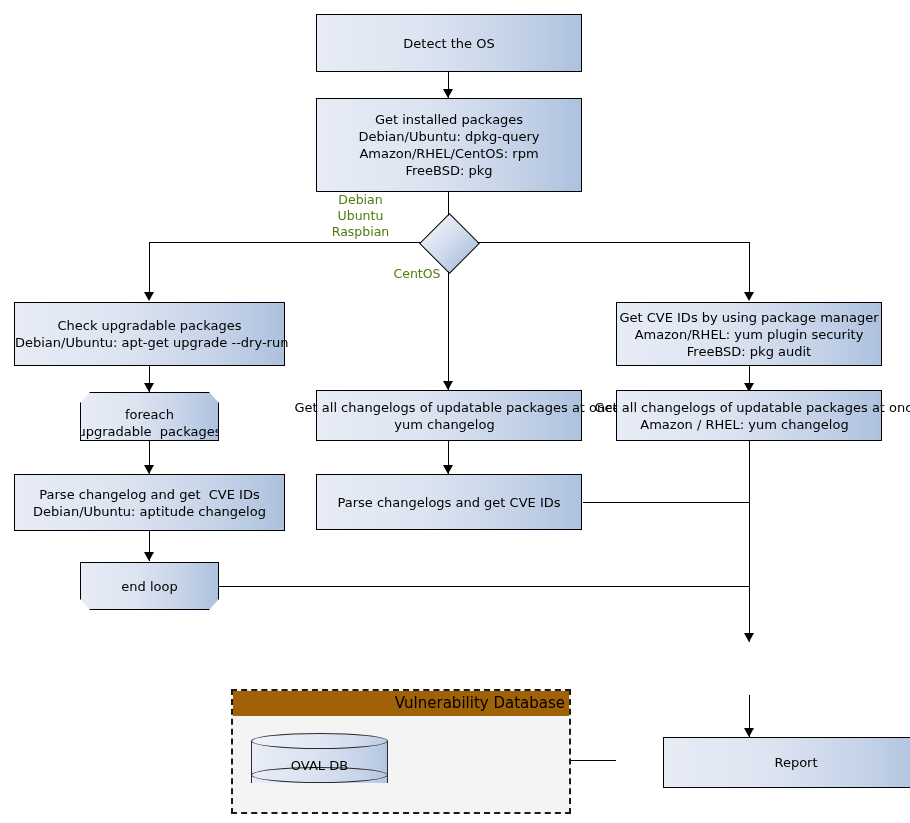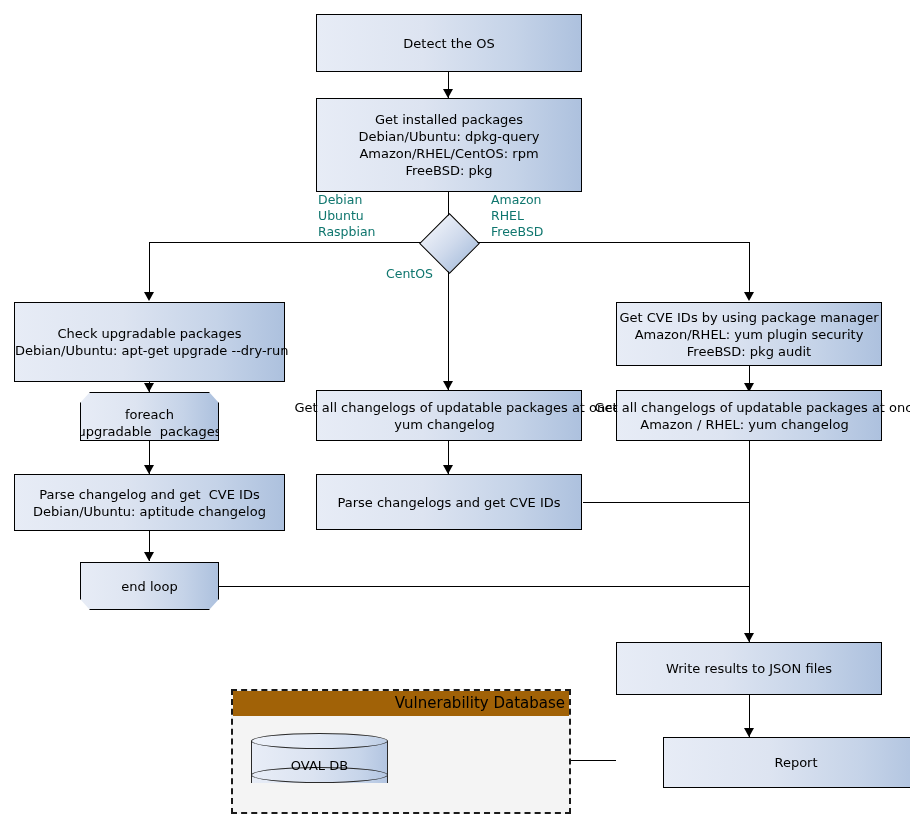--- a/index.html
+++ b/index.html
@@ -82,23 +82,23 @@
     position: absolute;
     background: linear-gradient(to right, #e7ecf6 0%, #cfdaec 55%, #b6c8e2 100%);
     border: 1.5px solid #000000;
     transform: rotate(45deg);
   }
   
   .elabel {
     position: absolute;
     font-size: 12.5px;
     line-height: 16px;
-    color: #0f766e;
-    white-space: pre;
-    text-align: left;
+    color: #4d7c0f;
+    white-space: pre;
+    text-align: center;
   }
   
   .hline { position: absolute; height: 0; border-top: 1.6px solid #000; }
   .vline { position: absolute; width: 0; border-left: 1.6px solid #000; }
   .arrow-down {
     position: absolute;
     width: 0; height: 0;
     border-left: 5px solid transparent;
     border-right: 5px solid transparent;
     border-top: 9px solid #000;
@@ -213,25 +213,22 @@
 Amazon/RHEL/CentOS: rpm
 FreeBSD: pkg</span>
   </div>
 
   <div class="diamond" style="left:428px; top:222px; width:41px; height:41px;"></div>
 
   <div class="elabel" style="left:318px; top:192px; width:85px;">Debian
 Ubuntu
 Raspbian</div>
   <div class="elabel" style="left:386px; top:266px; width:62px;">CentOS</div>
-  <div class="elabel" style="left:491px; top:192px; width:85px;">Amazon
-RHEL
-FreeBSD</div>
-
-  <div class="node" style="left:14px; top:302px; width:271px; height:80px;">
+
+  <div class="node" style="left:14px; top:302px; width:271px; height:64px;">
     <span class="txt">Check upgradable packages
 Debian/Ubuntu: apt-get upgrade --dry-run</span>
   </div>
 
   <div class="loop-start" style="left:80px; top:392px; width:139px; height:49px;">
     <span class="txt">foreach
 upgradable  packages</span>
   </div>
 
   <div class="node" style="left:14px; top:474px; width:271px; height:57px;">
@@ -256,23 +253,20 @@
     <span class="txt">Get CVE IDs by using package manager
 Amazon/RHEL: yum plugin security
 FreeBSD: pkg audit</span>
   </div>
 
   <div class="node overflow" style="left:616px; top:390px; width:266px; height:51px;">
     <span class="txt">Get all changelogs of updatable packages at once
 Amazon / RHEL: yum changelog</span>
   </div>
 
-  <div class="node" style="left:616px; top:642px; width:266px; height:53px;">
-    <span class="txt">Write results to JSON files</span>
-  </div>
 
   <div class="node" style="left:616px; top:737px; width:266px; height:51px;margin-left:47px;">
     <span class="txt">Report</span>
   </div>
 
   <div class="group-box" style="left:231px; top:689px; width:340px; height:125px;"></div>
   <div class="group-title-band" style="left:233px; top:691px; width:336px; height:25px;">
     <span>Vulnerability Database</span>
   </div>
 

